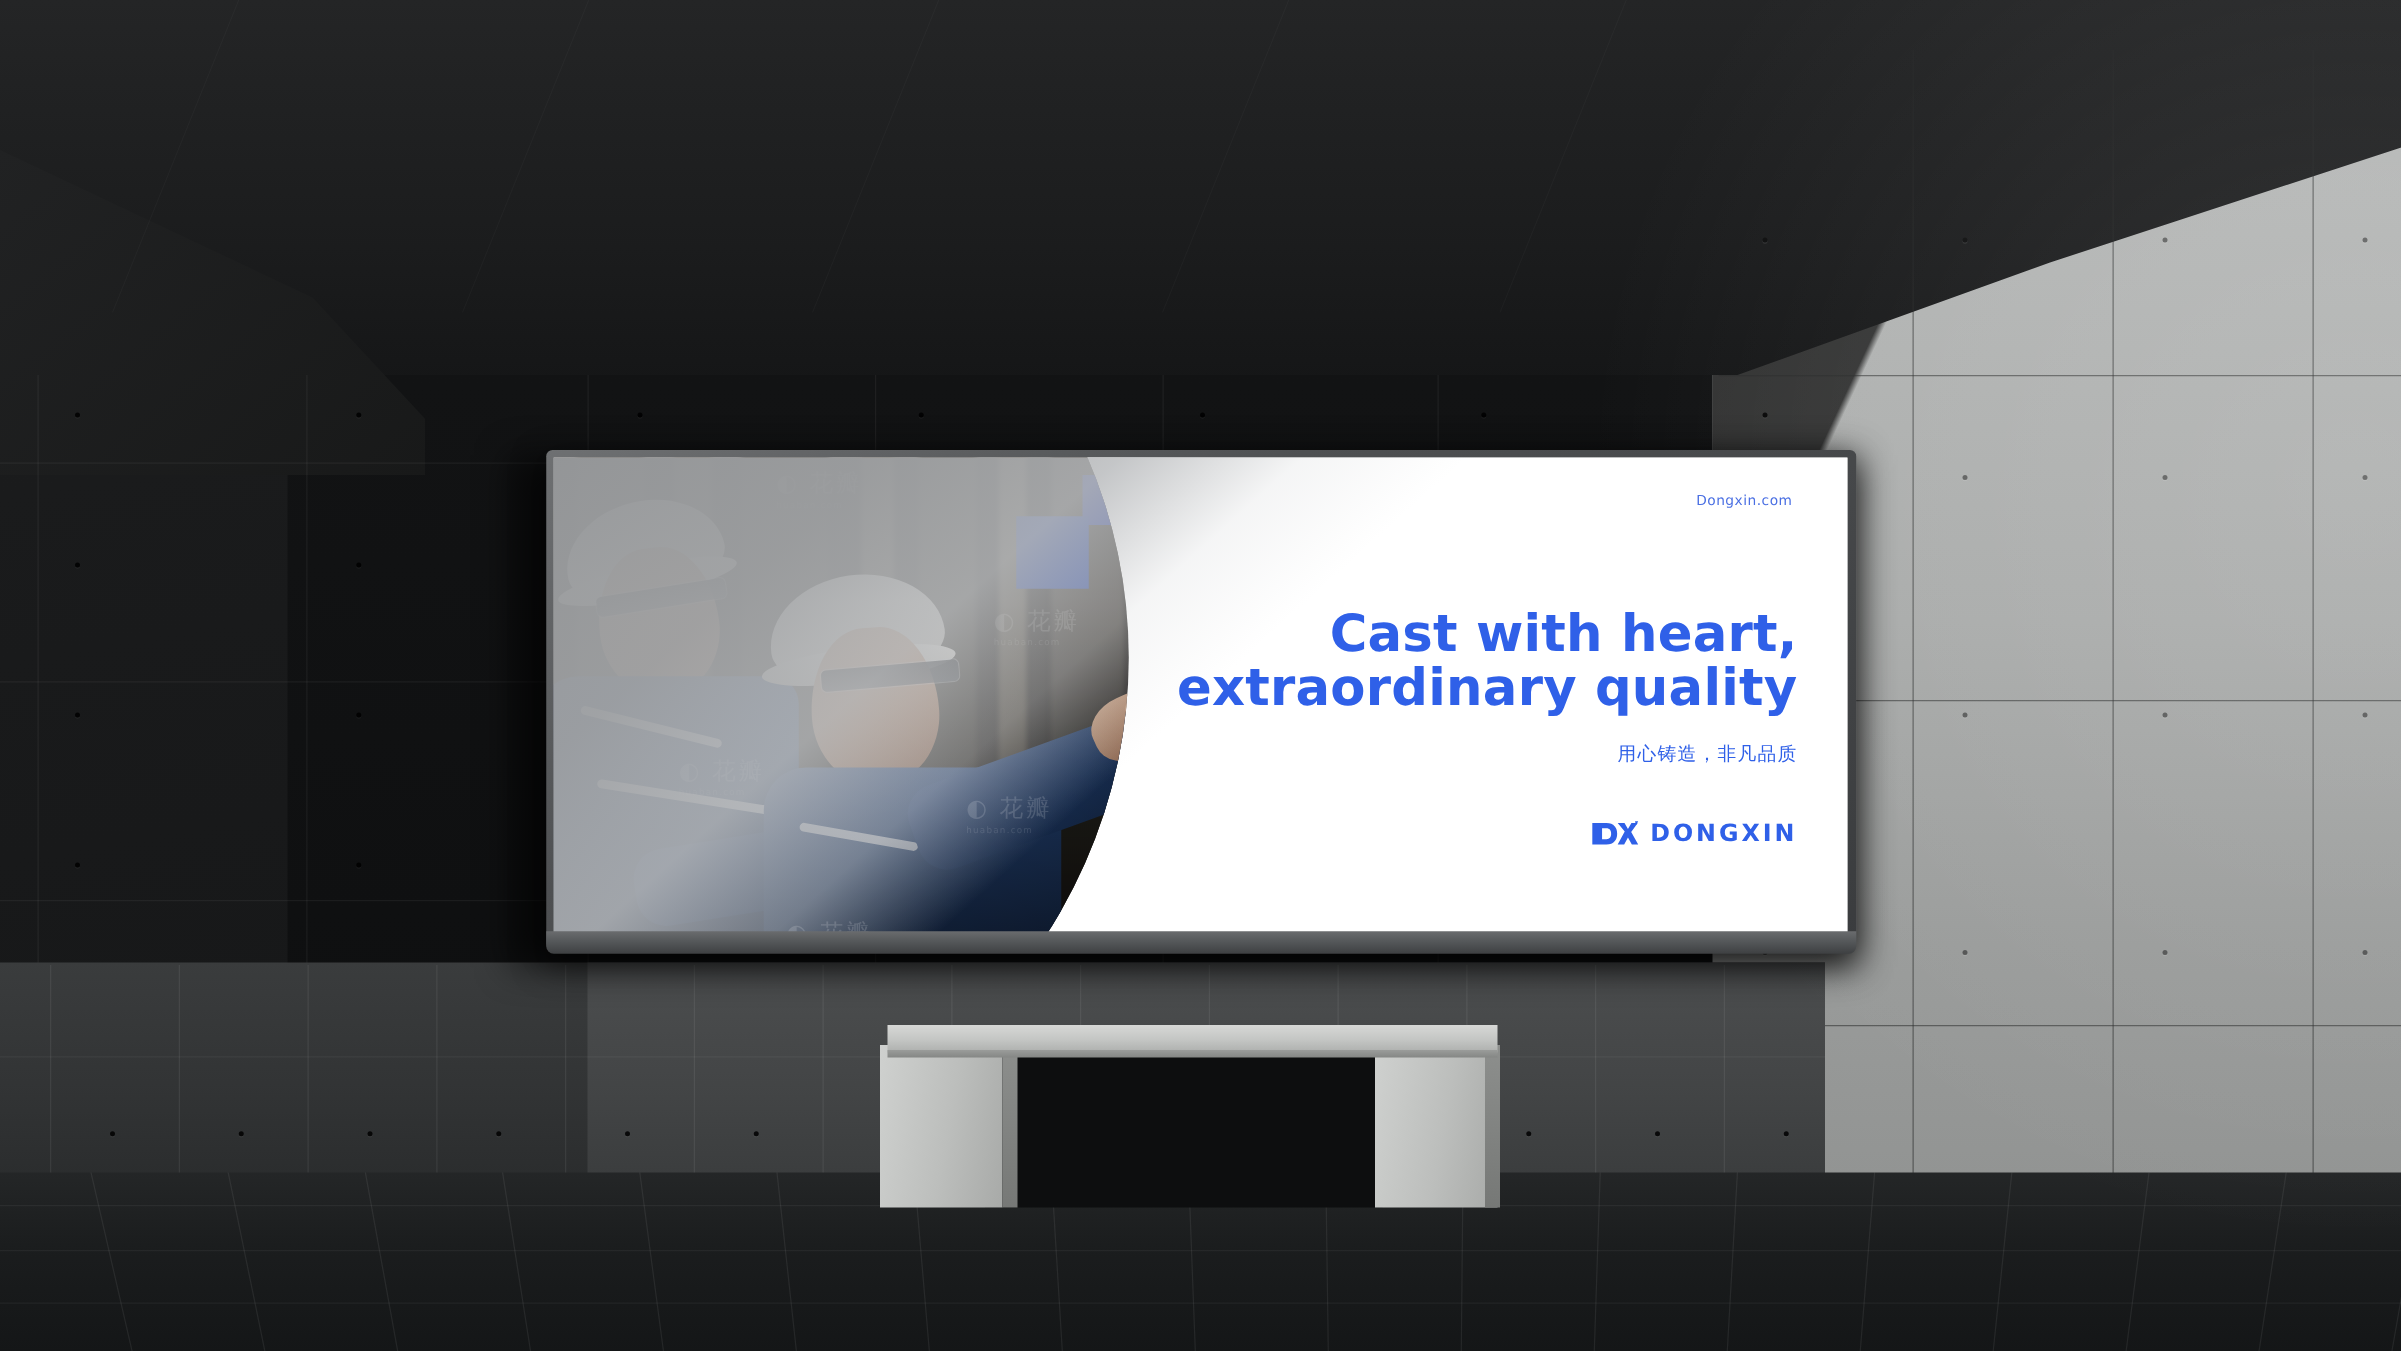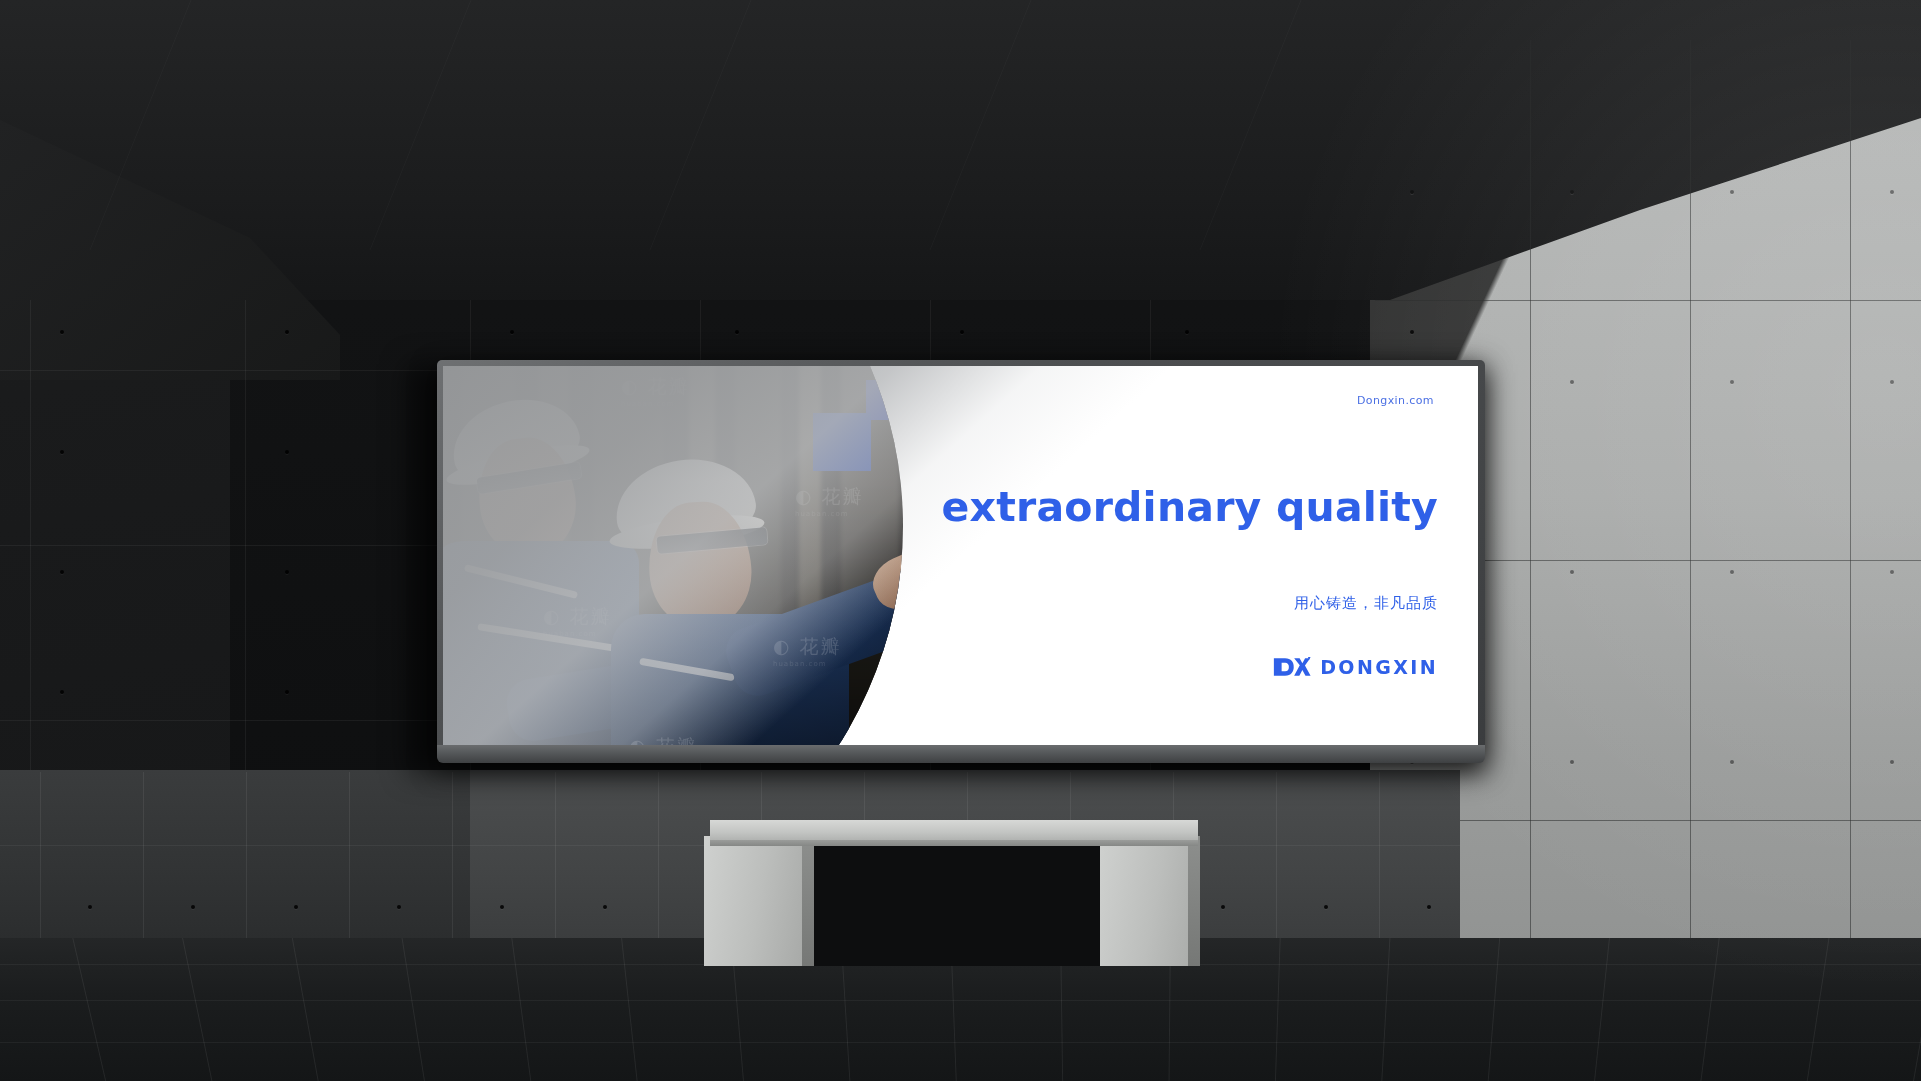--- a/index.html
+++ b/index.html
@@ -388,20 +388,21 @@
           <div class="sq" style="left:423px;top:14px;width:40px;height:40px;background:#24378e;"></div>
           <div class="sq" style="left:370px;top:47px;width:58px;height:58px;background:#1f3a8f;"></div>
         </div>
       </div>
 
       <div class="glare"></div>
 
       <div class="url">Dongxin.com</div>
 
       <div class="headline">
+        <span class="l1">Cast with heart,</span>
         <span class="l2">extraordinary quality</span>
       </div>
 
       <div class="subline">用心铸造，非凡品质</div>
 
       <div class="logo">
         <svg class="logo-mark" viewBox="0 0 44 24">
           <path d="M1 2 H14 C21 2 24 6.5 24 12 C24 17.5 21 22 14 22 H1 Z" fill="#2f60e8"></path>
           <path d="M10 7 H14 C17 7 18.4 9 18.4 12 C18.4 15 17 17 14 17 H10 Z" fill="#ffffff"></path>
           <path d="M24.5 2 L31 10 L24.5 22 L30.5 22 L34 15.4 L37.6 22 L43.5 22 L37 10.4 L43 2 L37.2 2 L34 7.6 L30.8 2 Z" fill="#2f60e8"></path>

